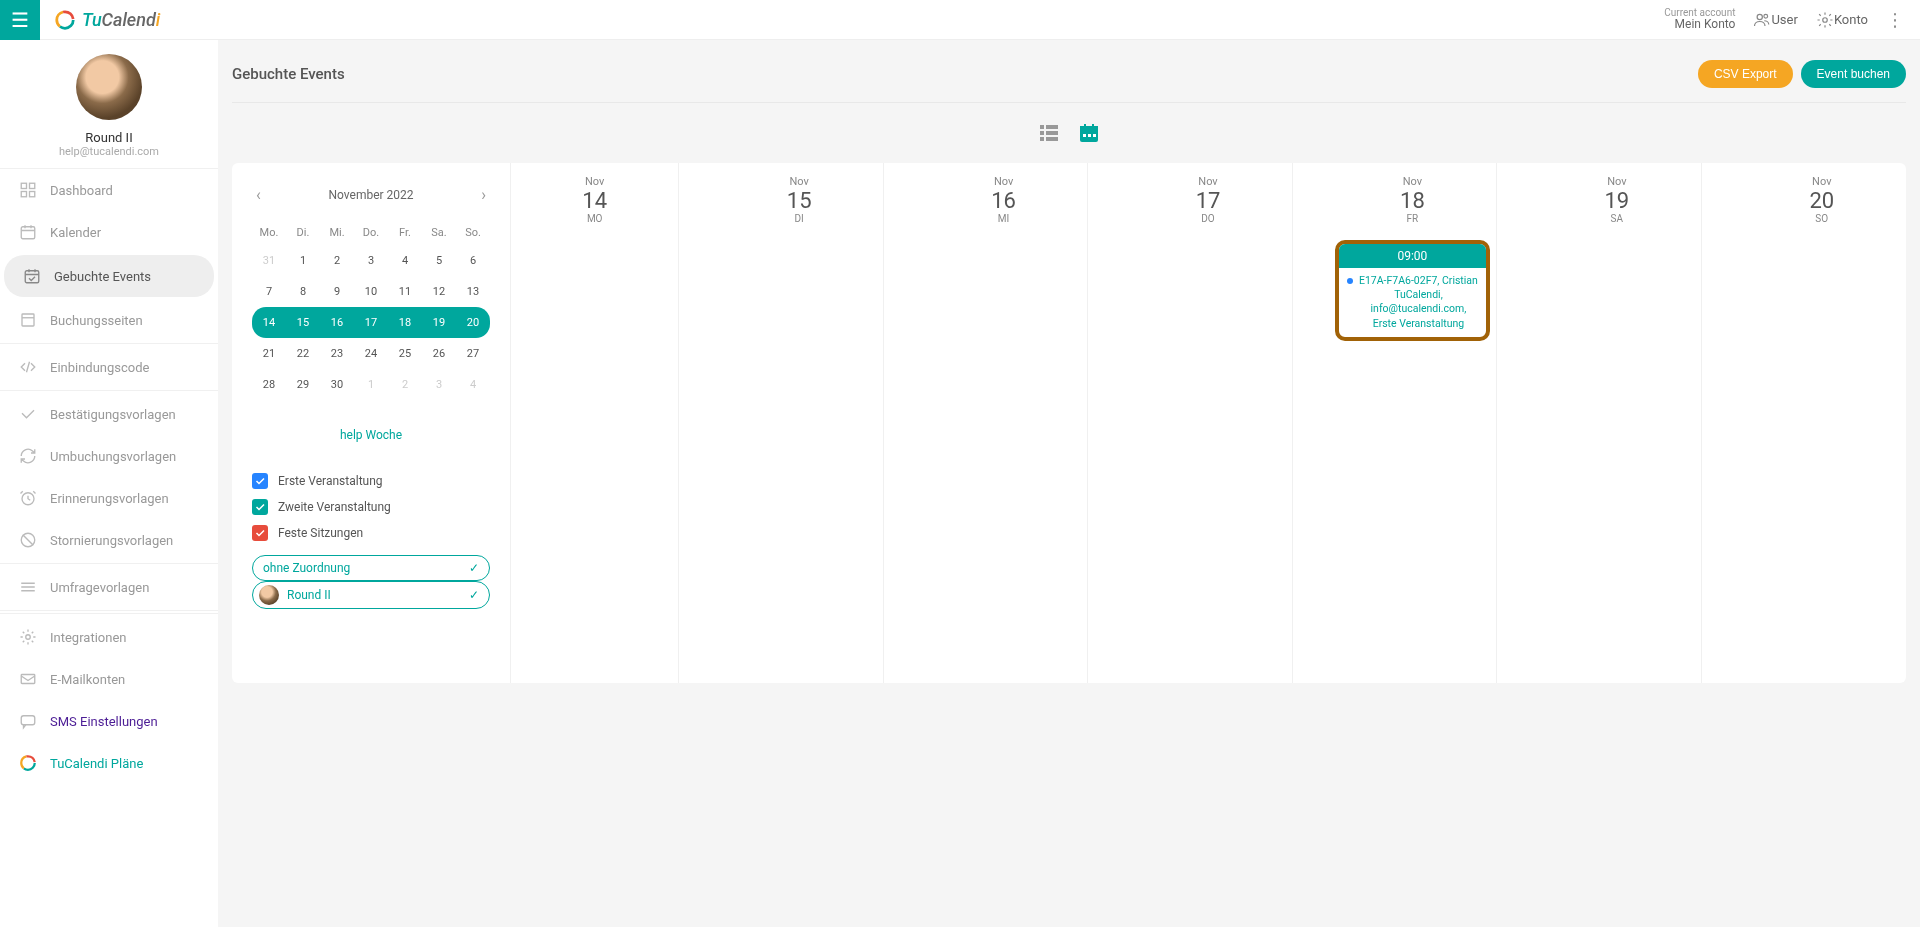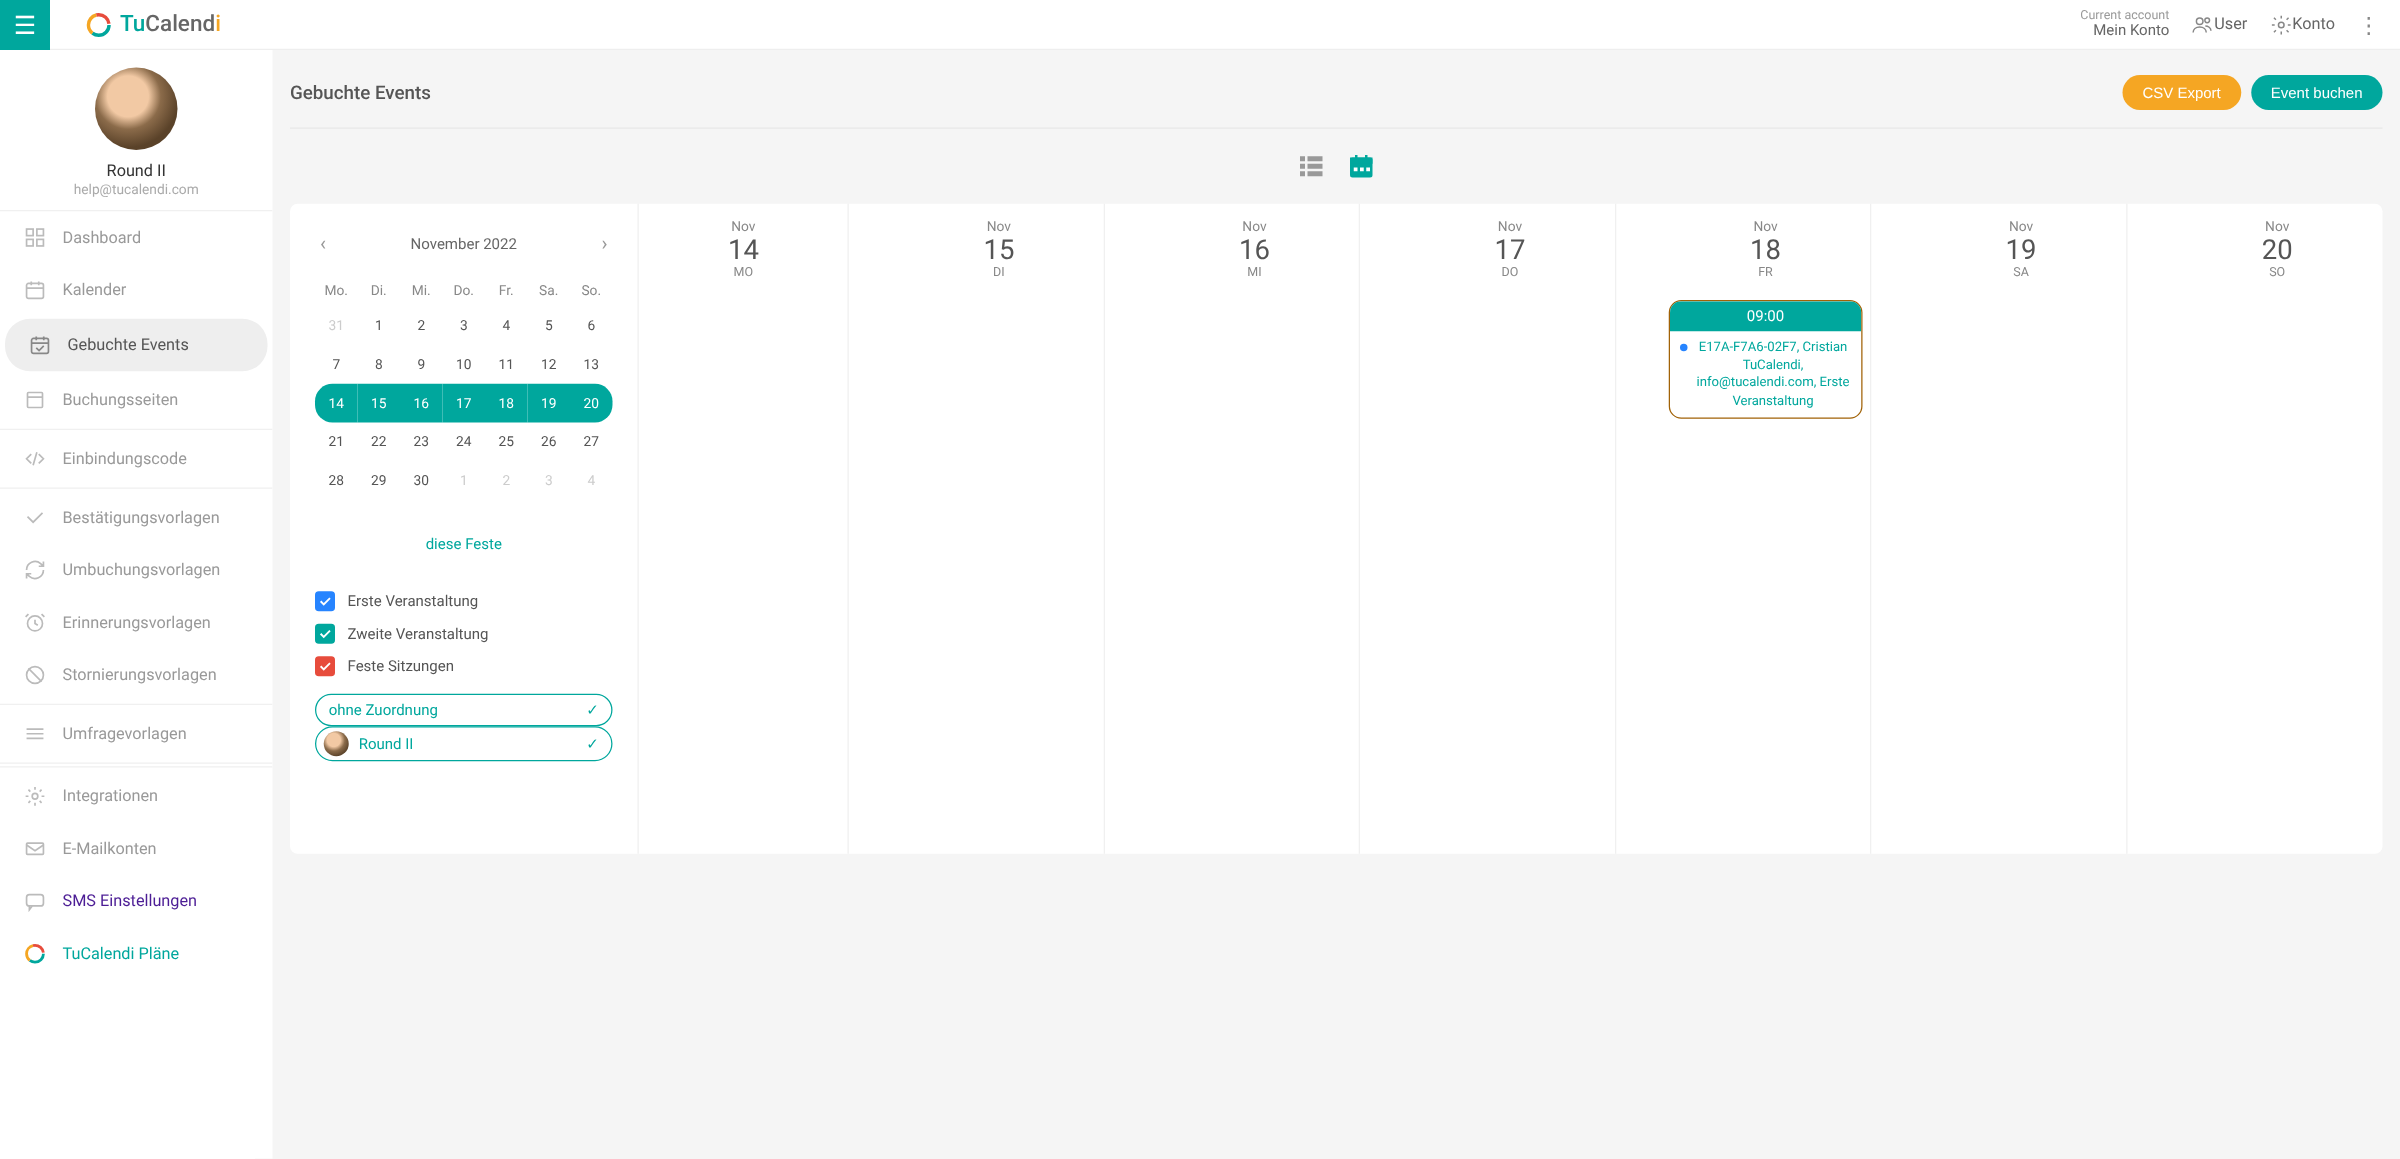--- a/index.html
+++ b/index.html
@@ -2,21 +2,21 @@
 <html><head>
 <meta charset="utf-8">
 <style>
 * { box-sizing: border-box; margin: 0; padding: 0; }
 body { font-family: -apple-system, BlinkMacSystemFont, "Segoe UI", Roboto, Arial, sans-serif; background: #f5f5f5; color: #333; }
 
 
 .topbar { height: 40px; background: #fff; display: flex; align-items: center; border-bottom: 1px solid #eee; }
 .menu-btn { width: 40px; height: 40px; background: #00a79d; display: flex; align-items: center; justify-content: center; cursor: pointer; }
 .menu-btn span { color: #fff; font-size: 20px; }
-.logo-wrap { display: flex; padding-left: 28px; gap: 6px; }
+.logo-wrap { display: flex; padding-left: 14px; gap: 6px; font-style: italic; }
 .logo-text { font-size: 18px; font-weight: 500; }
 .logo-text .t1 { color: #00a79d; }
 .logo-text .t2 { color: #666; }
 .logo-text .t3 { color: #f5a623; }
 .topbar-right { margin-left: auto; display: flex; align-items: center; gap: 18px; padding-right: 16px; }
 .acct-box { text-align: right; line-height: 1.1; }
 .acct-box .lbl { font-size: 10px; color: #999; }
 .acct-box .val { font-size: 12px; color: #666; }
 .top-link { display: flex; align-items: center; gap: 0; font-size: 13px; color: #666; cursor: pointer; }
 .top-link svg { width: 18px; height: 18px; stroke: #888; fill: none; stroke-width: 1.6; }
@@ -84,21 +84,21 @@
 
 .week-grid { flex: 1; display: grid; grid-template-columns: repeat(7, 1fr); border-left: 1px solid #f0f0f0; gap: 36px; }
 .day-col { border-right: 1px solid #f0f0f0; }
 .day-col:last-child { border-right: none; }
 .day-head { text-align: center; padding: 12px 0 8px; }
 .day-head .mon { font-size: 11px; color: #888; }
 .day-head .num { font-size: 22px; color: #555; font-weight: 400; }
 .day-head .dow { font-size: 10px; color: #888; }
 .day-body { padding: 8px 6px; }
 
-.event-card { border: 1px solid #a16207; border-radius: 10px; overflow: hidden; background: #fff; cursor: pointer; }
+.event-card { border: 4px solid #a16207; border-radius: 10px; overflow: hidden; background: #fff; cursor: pointer; }
 .event-time { background: #00a79d; color: #fff; text-align: center; font-size: 12px; padding: 5px 0; }
 .event-body { padding: 6px 8px; display: flex; gap: 6px; font-size: 10.5px; color: #00a79d; line-height: 1.35; text-align: center; }
 .event-body .dot { width: 6px; height: 6px; border-radius: 50%; background: #2684ff; flex-shrink: 0; margin-top: 4px; }
 </style>
 </head>
 <body>
 
 <div class="topbar">
   <div class="menu-btn">
       <span>☰</span>
@@ -355,21 +355,21 @@
             <div class="day">26</div>
             <div class="day">27</div>
             <div class="day">28</div>
             <div class="day">29</div>
             <div class="day">30</div>
             <div class="day muted">1</div>
             <div class="day muted">2</div>
             <div class="day muted">3</div>
             <div class="day muted">4</div>
           </div>
-        <div class="this-week"><a>diese Feste</a></div>
+        <div class="this-week"><a>help Woche</a></div>
 
         <div class="filters">
           <div class="chk-row">
               <span class="chk blue">
                 <svg viewBox="0 0 24 24">
                   <path d="M5 12l5 5L20 7"></path>
                 </svg>
               </span>
               <span>Erste Veranstaltung</span>
             </div>

